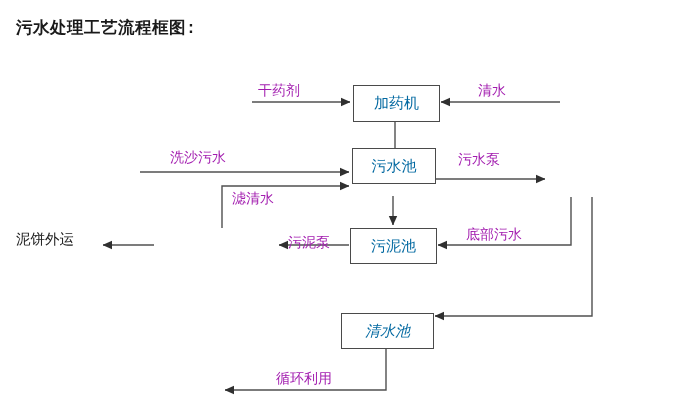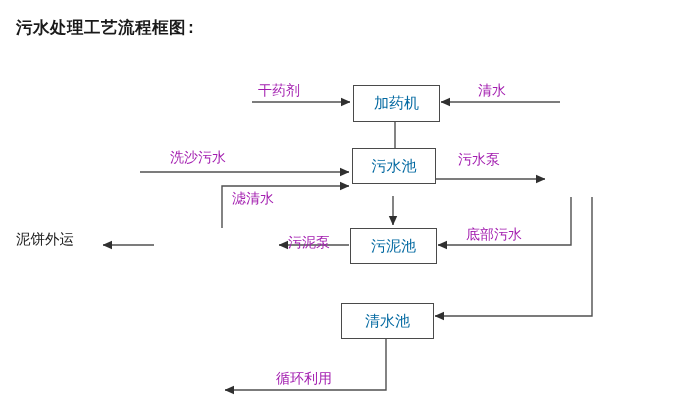--- a/index.html
+++ b/index.html
@@ -107,21 +107,21 @@
   <div class="node-label" style="left:352px; top:148px; width:82px; height:34px; border:1.6px solid #4a4a4a; background:#fff;">
     <span>污水池</span>
   </div>
 
 
 
   <div class="node-label" style="left:350px; top:228px; width:85px; height:34px; border:1.6px solid #4a4a4a; background:#fff;">
     <span>污泥池</span>
   </div>
 
-  <div class="node-label" style="left:341px; top:303px; width:91px; height:34px; border:1.6px solid #4a4a4a; background:#fff;">
+  <div class="node-label" style="left:341px; top:313px; width:91px; height:34px; border:1.6px solid #4a4a4a; background:#fff;font-style:italic;">
     <span>清水池</span>
   </div>
 
   <div class="edge-label" style="left:258px; top:82px;">干药剂</div>
   <div class="edge-label" style="left:478px; top:82px;">清水</div>
   <div class="edge-label" style="left:170px; top:149px;">洗沙污水</div>
   <div class="edge-label" style="left:232px; top:190px;">滤清水</div>
   <div class="edge-label" style="left:458px; top:151px;">污水泵</div>
   <div class="edge-label" style="left:288px; top:234px;">污泥泵</div>
   <div class="edge-label" style="left:466px; top:226px;">底部污水</div>

